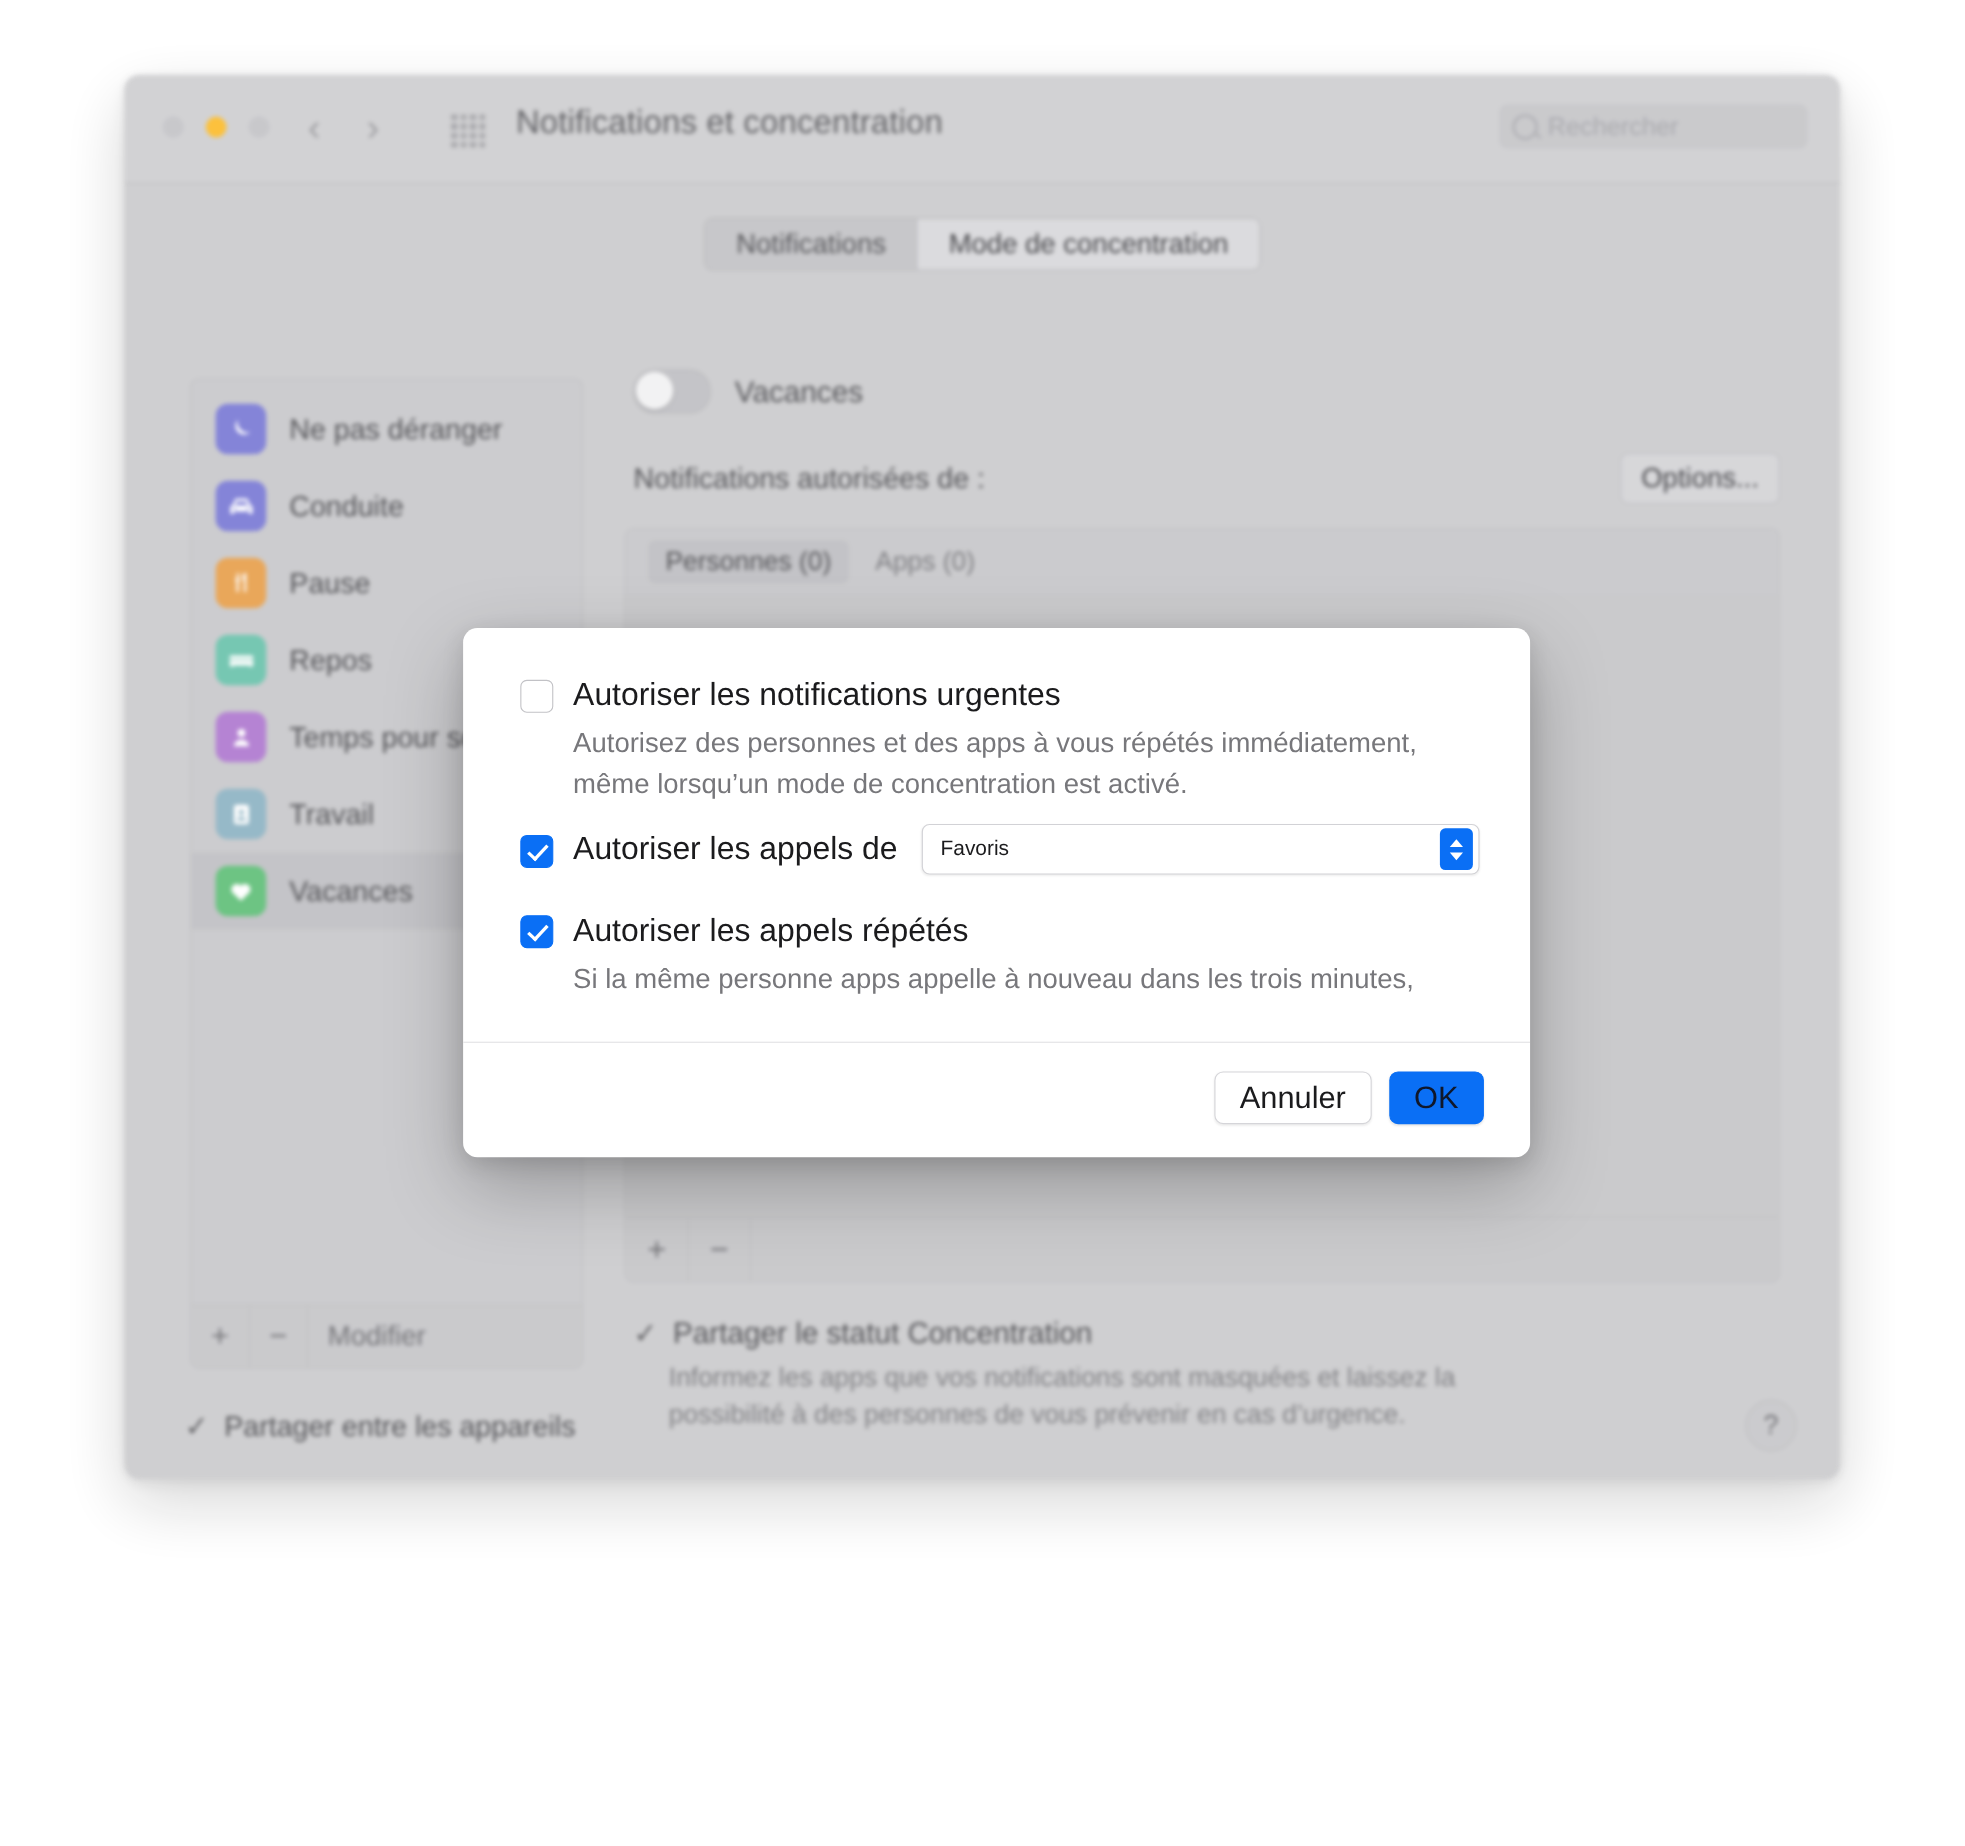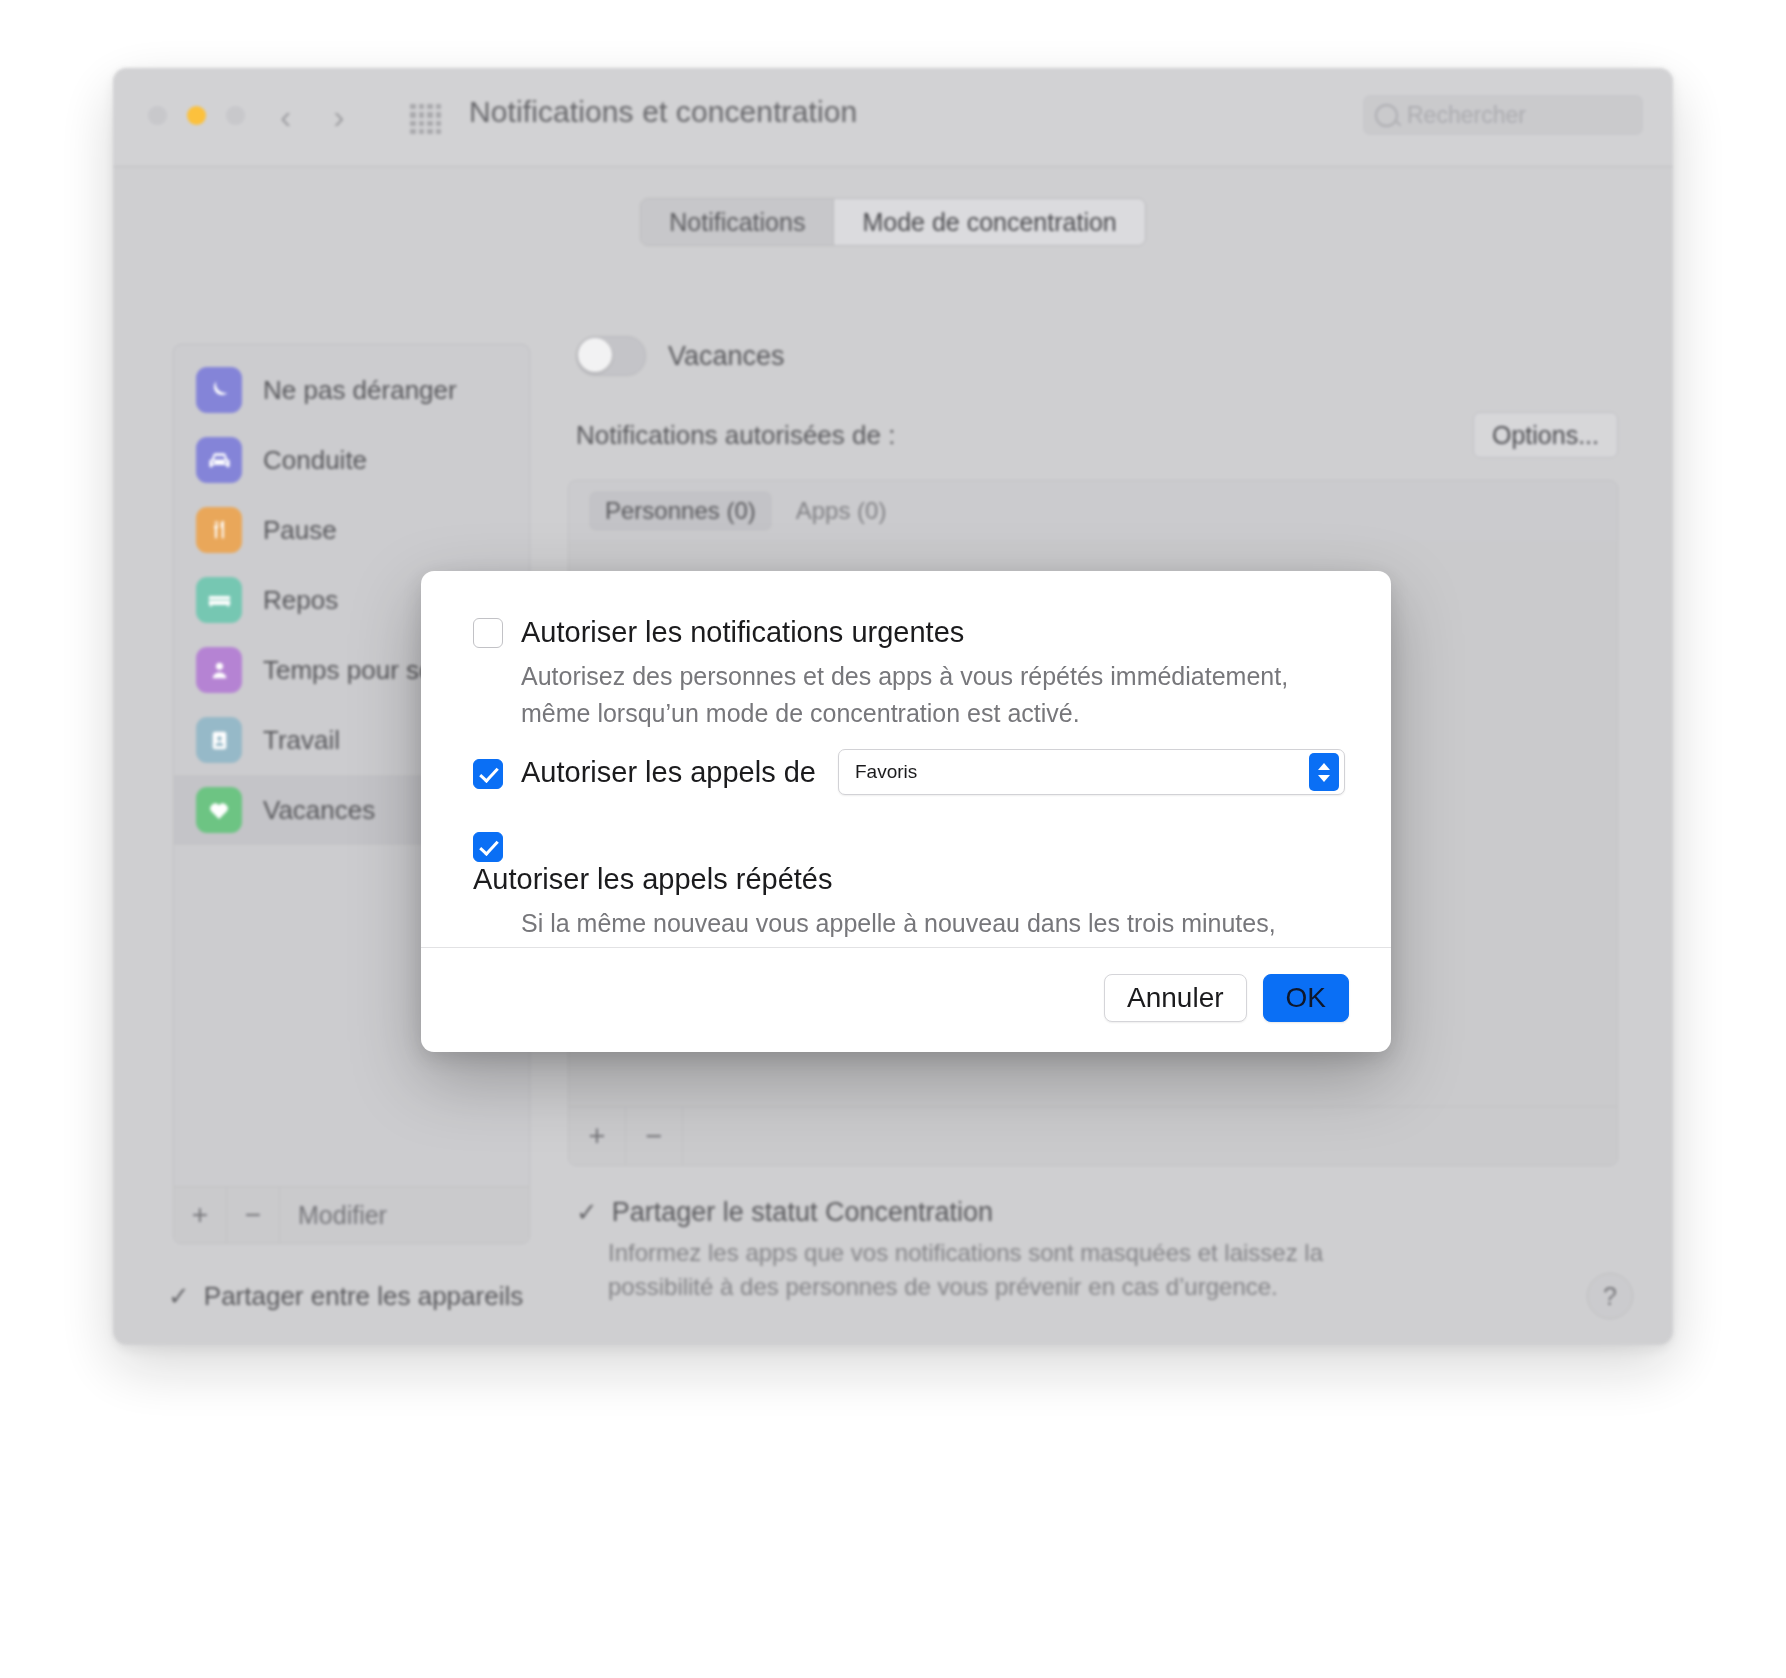--- a/index.html
+++ b/index.html
@@ -501,21 +501,21 @@
   }
   .popup-arrows span {
     display: block;
     width: 0; height: 0;
     border-left: 6px solid transparent;
     border-right: 6px solid transparent;
   }
   .popup-arrows .up { border-bottom: 7px solid #fff; }
   .popup-arrows .down { border-top: 7px solid #fff; }
 
-  .row-repeat { margin-top: 34px; flex-direction: column; }
+  .row-repeat { margin-top: 34px; }
 
   .sheet-divider {
     position: absolute;
     left: 0; right: 0;
     top: 376px;
     height: 1px;
     background: #e2e2e4;
   }
 
   .sheet-buttons {
@@ -753,21 +753,21 @@
               <span class="down"></span>
           </span>
         </span>
       </div>
 
       <div class="cb-row row-repeat">
         <span class="cbox checked"></span>
         <span class="cb-label">Autoriser les appels répétés</span>
       </div>
       <div class="cb-desc">
-        <div>Si la même nouveau vous appelle à nouveau dans les trois minutes,</div>
+        <div>Si la même personne apps appelle à nouveau dans les trois minutes,</div>
       </div>
 
     </div>
 
     <div class="sheet-divider"></div>
 
     <div class="sheet-buttons">
       <span class="btn btn-cancel">Annuler</span>
       <span class="btn btn-ok">OK</span>
     </div>

